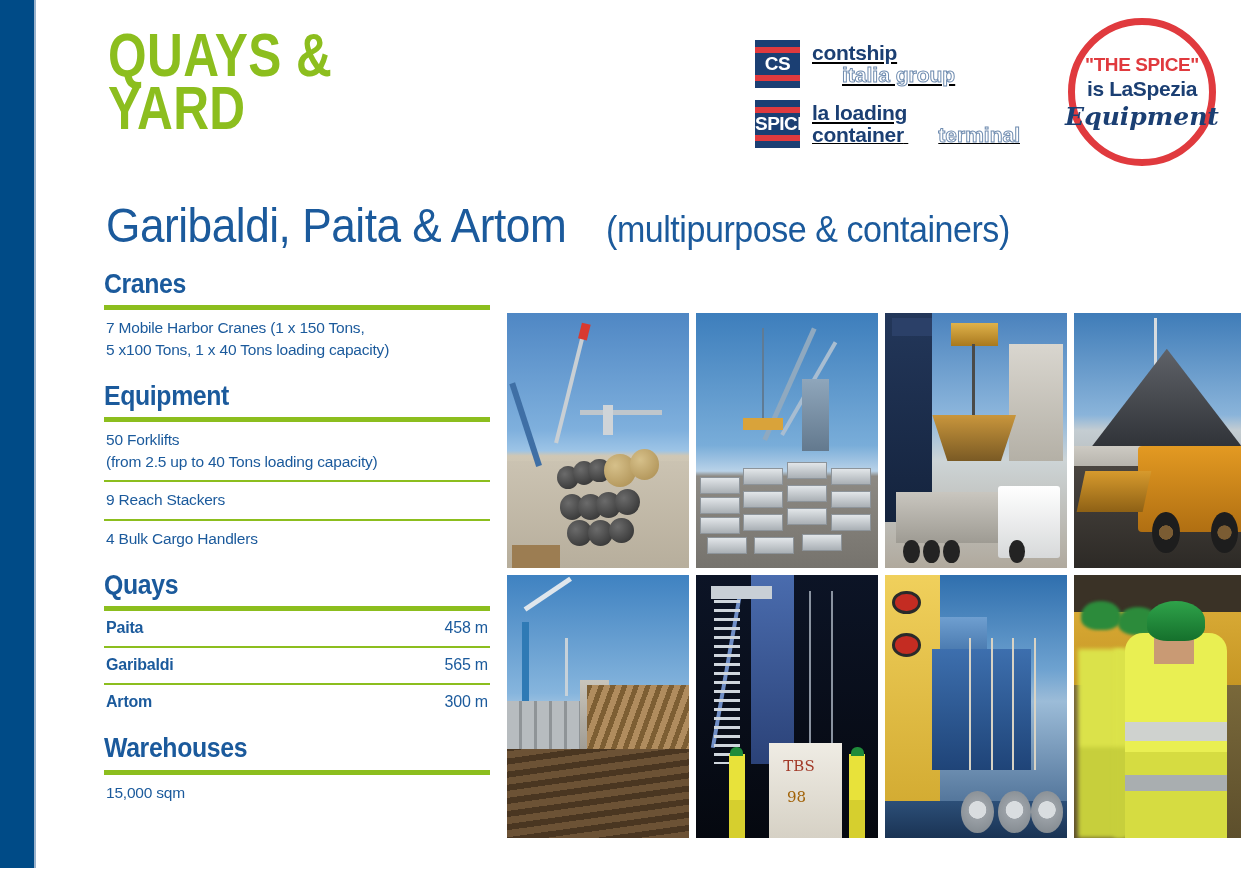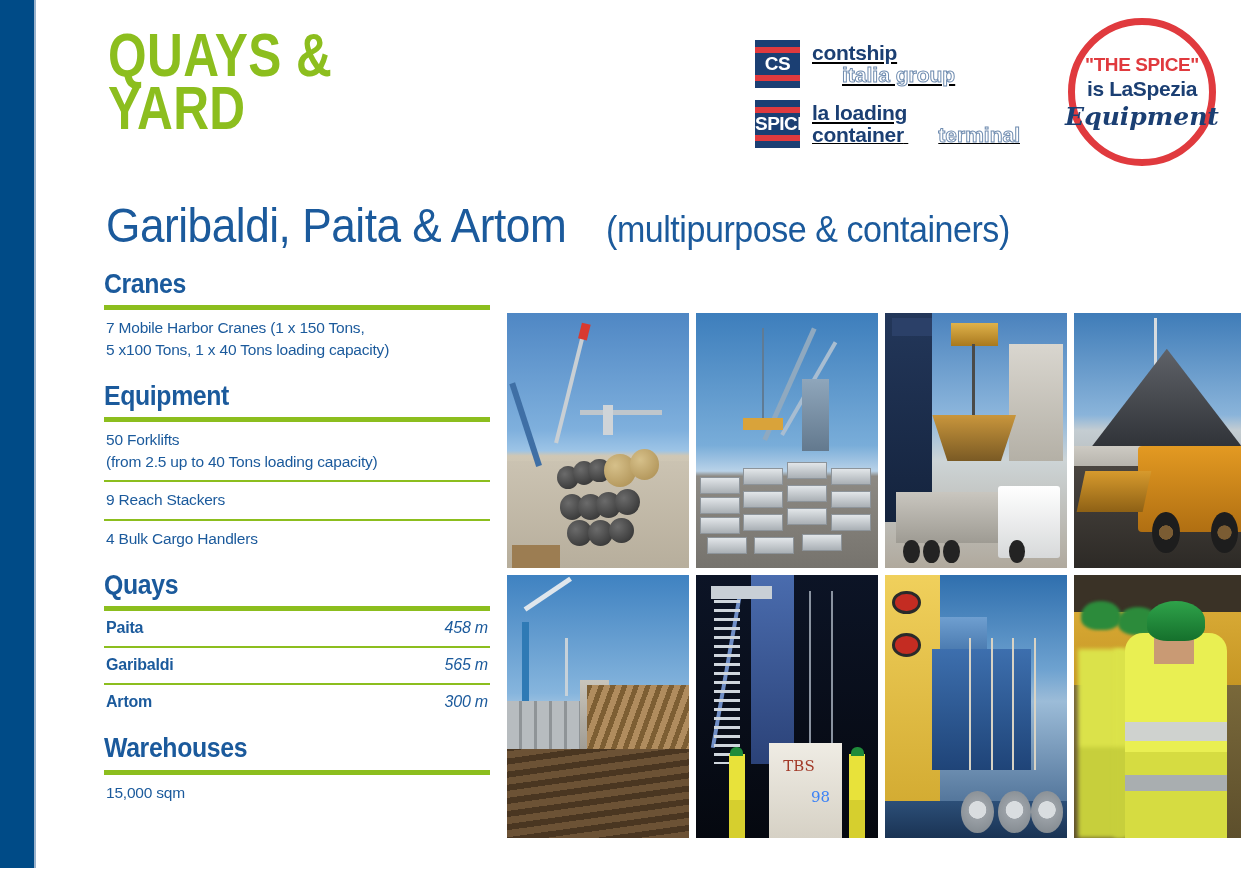--- a/index.html
+++ b/index.html
@@ -118,21 +118,21 @@
     color:#1B5A9C; font-size:15.5px; line-height:1.38;
     padding:7px 0 8px 2px; white-space:pre-line;
     letter-spacing:-0.2px;
   }
   .row-item {
     display:flex; justify-content:space-between; align-items:flex-start;
     padding:8px 2px 9px 2px;
     color:#1B5A9C; font-size:16px; letter-spacing:-0.2px;
   }
   .row-item .rl { font-weight:700; }
-  .row-item .rv { font-weight:400;font-style:italic; }
+  .row-item .rv { font-weight:400; }
   .gap-head { margin-top:14px; }
 
   
   #photo-grid {
     position:absolute; left:507px; top:313px;
     width:740px; height:525px;
     display:grid;
     grid-template-columns:repeat(4,182px);
     grid-template-rows:255px 263px;
     gap:7px;
@@ -229,22 +229,22 @@
      background:#6f8ec6; transform:rotate(10deg); }
   .p6 .stair { position:absolute; left:10%; top:6%; width:14%; height:66%;
      background:repeating-linear-gradient(#cfd6dd 0 3px, transparent 3px 9px); }
   .p6 .platform { position:absolute; left:8%; top:4%; width:34%; height:5%;
      background:#c8cfd6; }
   .p6 .chain { position:absolute; top:6%; width:2px; height:58%; background:#8a93a0; }
   .p6 .block { position:absolute; left:40%; bottom:0; width:40%; height:36%;
      background:linear-gradient(#efece4,#d6d1c5); }
   .p6 .mark1 { position:absolute; left:48%; bottom:24%; color:#a23a28;
      font-family:"DejaVu Serif", serif; font-size:15px; }
-  .p6 .mark2 { position:absolute; left:50%; bottom:12%; color:#3b82f6;
-     font-family:"DejaVu Serif", serif; font-size:15px;margin-left:24px; }
+  .p6 .mark2 { position:absolute; left:50%; bottom:12%; color:#a16207;
+     font-family:"DejaVu Serif", serif; font-size:15px; }
   .p6 .worker { position:absolute; bottom:0; width:9%; height:32%;
      background:linear-gradient(#e8e23a 0 55%, #d6cf2e 55% 100%); }
   .p6 .helmet { position:absolute; top:-7px; left:10%; width:80%; height:9px;
      border-radius:6px 6px 0 0; background:#1f8b3a; }
 
   
   .p7 { background:linear-gradient(#2f6fae 0%,#6ea2d0 36%,#9cbcd8 48%,#3a5d86 100%); }
   .p7 .ycol { position:absolute; left:0; top:0; width:30%; height:100%;
      background:linear-gradient(#f0d05c,#cfa62c); }
   .p7 .lamp { position:absolute; left:4%; width:16%; height:9%; border-radius:50%;

